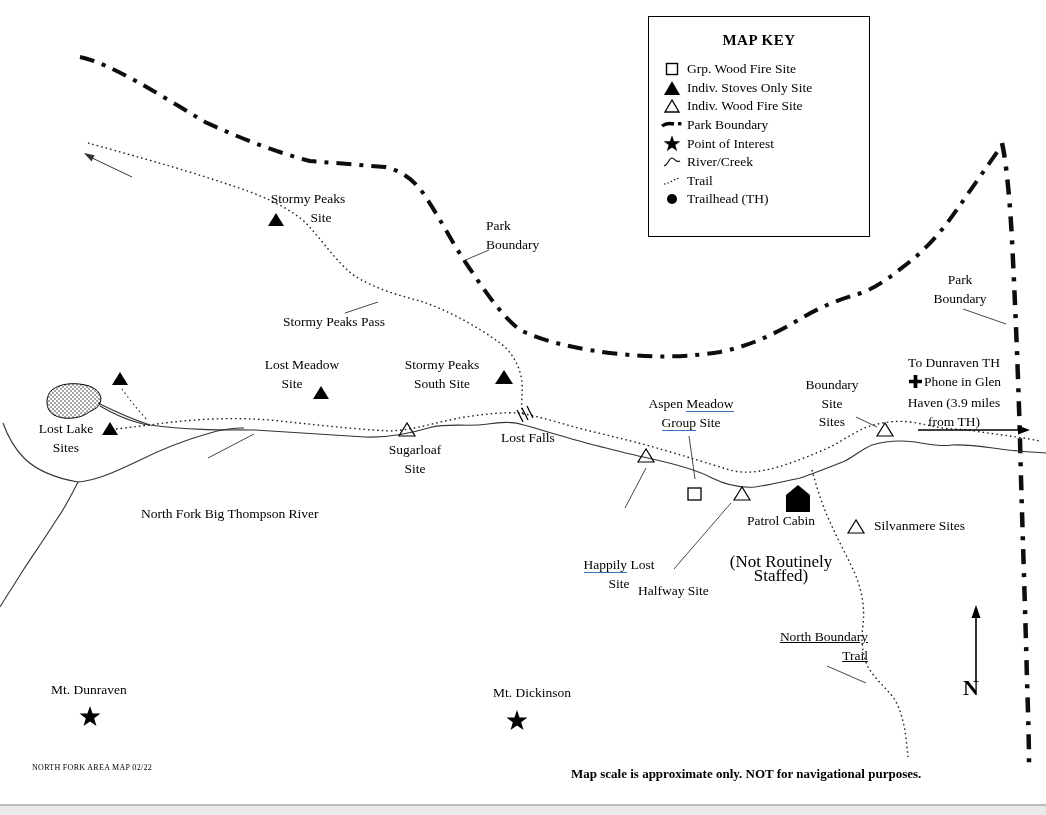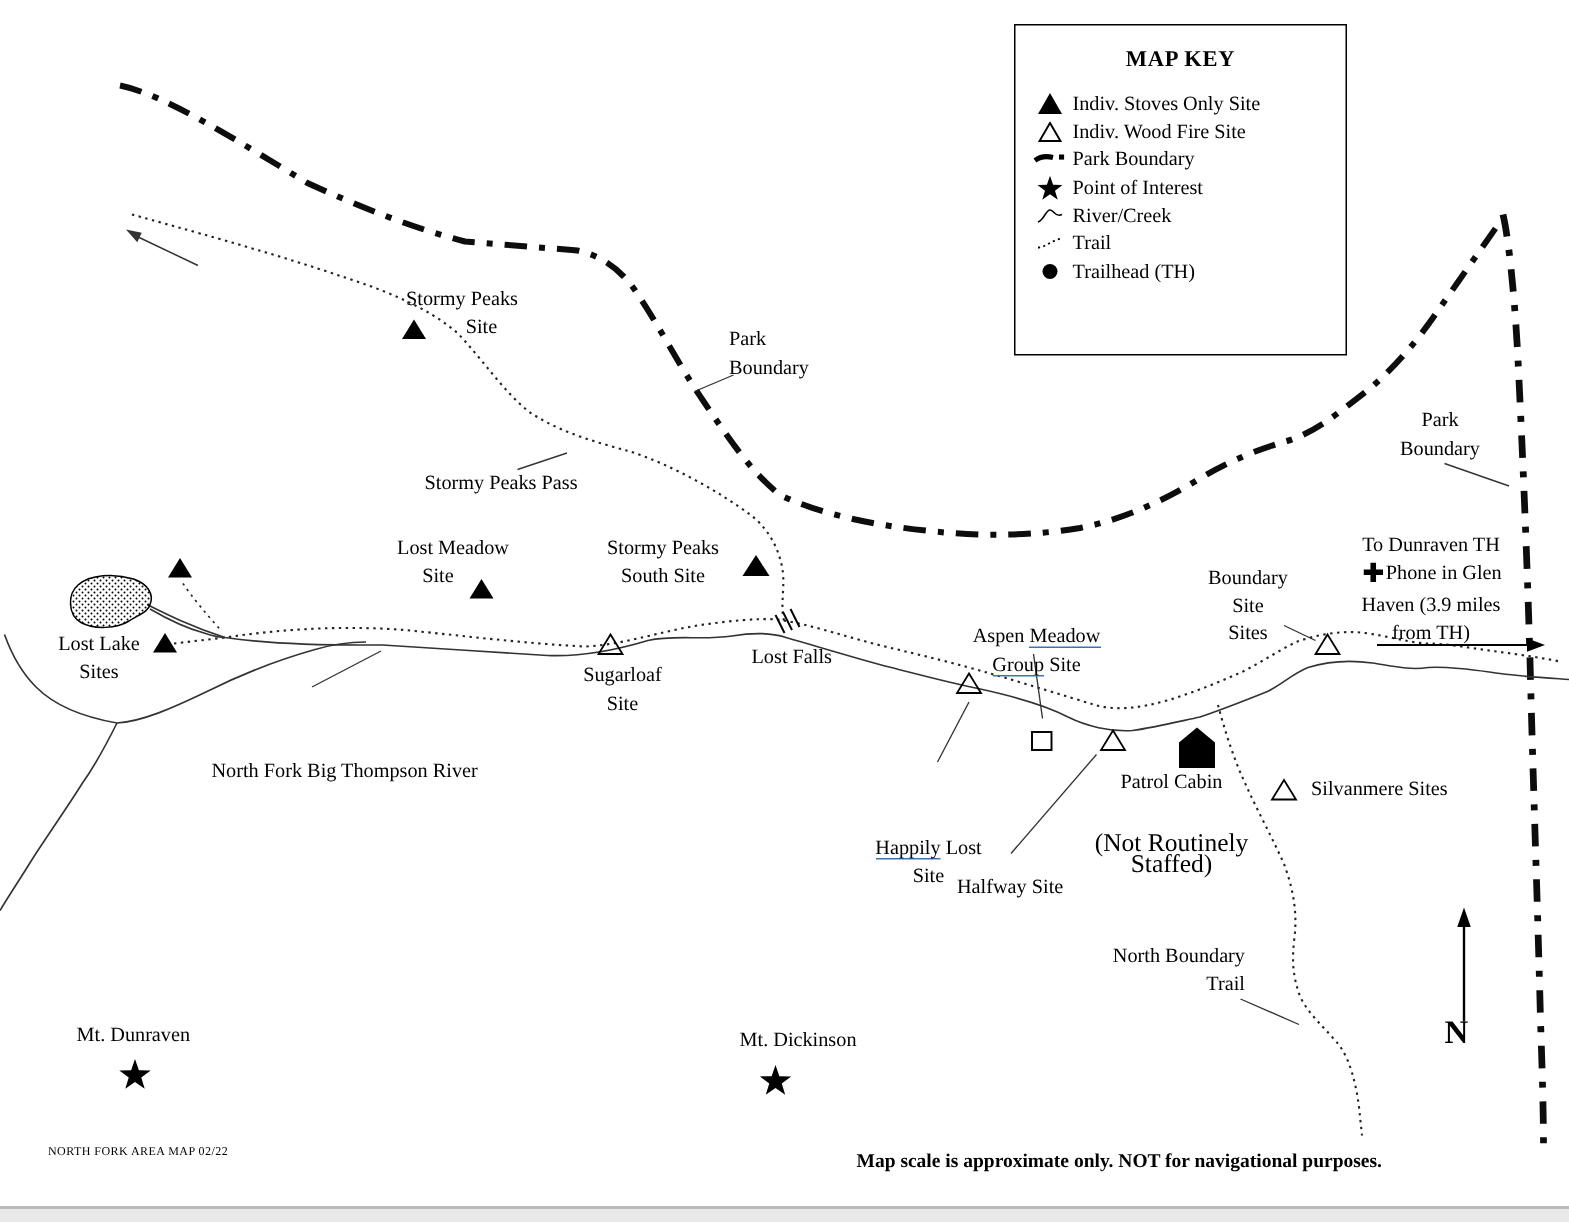--- a/index.html
+++ b/index.html
@@ -6,21 +6,21 @@
   #stage{position:relative;width:1046px;height:815px;background:#ffffff;overflow:hidden;
          font-family:"Liberation Serif","DejaVu Serif",serif;color:#000;}
   #linework{position:absolute;left:0;top:0;width:1046px;height:815px;}
   .lbl{position:absolute;font-size:13.5px;line-height:18.5px;white-space:nowrap;}
   .lbl.center{text-align:center;white-space:normal;}
   .lbl.right{text-align:right;}
   .u-blue{border-bottom:1.6px solid #3c72b8;padding-bottom:0px;}
   .italic-sub{font-size:17px;line-height:14px;margin-top:24px;}
   .inline-ico{display:inline-block;vertical-align:-2px;margin:0 2px;}
   
-  #mapkey{position:absolute;left:676px;top:16px;width:222px;height:221px;
+  #mapkey{position:absolute;left:648px;top:16px;width:222px;height:221px;
           border:1.6px solid #000;background:#fff;box-sizing:border-box;}
   #mapkey .kt{font-weight:bold;font-size:15px;text-align:center;margin-top:15px;letter-spacing:.5px;}
   #mapkey .rows{margin-top:11px;}
   #mapkey .krow{display:flex;align-items:center;height:18.6px;}
   #mapkey .kic{width:30px;display:flex;justify-content:center;align-items:center;flex:0 0 30px;margin-left:8px;}
   #mapkey .ktx{font-size:13.5px;}
   
   #footer-left{position:absolute;left:32px;top:763px;font-size:8px;letter-spacing:.3px;}
   #footer-right{position:absolute;left:571px;top:766px;font-size:13px;font-weight:bold;
                 font-family:"Liberation Serif","DejaVu Serif",serif;}
@@ -110,20 +110,28 @@
 
     <path transform="translate(90,717)" d="M0,-11 L2.59,-3.56 L10.46,-3.40 L4.18,1.36 L6.47,8.90 L0,4.4 L-6.47,8.90 L-4.18,1.36 L-10.46,-3.40 L-2.59,-3.56 Z" fill="#000"></path>
     <path transform="translate(517,721)" d="M0,-11 L2.59,-3.56 L10.46,-3.40 L4.18,1.36 L6.47,8.90 L0,4.4 L-6.47,8.90 L-4.18,1.36 L-10.46,-3.40 L-2.59,-3.56 Z" fill="#000"></path>
   </svg>
 
   <div id="mapkey">
     <div class="kt">MAP KEY</div>
     <div class="rows">
       <div class="krow">
         <span class="kic">
+          <svg width="14" height="14" viewBox="0 0 14 14">
+              <rect x="1.5" y="1.5" width="11" height="11" fill="none" stroke="#000" stroke-width="1.4"></rect>
+            </svg>
+        </span>
+        <span class="ktx">Grp. Wood Fire Site</span>
+      </div>
+      <div class="krow">
+        <span class="kic">
           <svg width="16" height="14" viewBox="0 0 16 14">
               <polygon points="8,0 0,14 16,14" fill="#000"></polygon>
             </svg>
         </span>
         <span class="ktx">Indiv. Stoves Only Site</span>
       </div>
       <div class="krow">
         <span class="kic">
           <svg width="16" height="14" viewBox="0 0 16 14">
               <polygon points="8,1 1,13 15,13" fill="none" stroke="#000" stroke-width="1.3"></polygon>
@@ -205,21 +213,21 @@
 
   <div class="lbl center" style="left:379px;top:441px;width:72px;">
     <div>Sugarloaf</div>
     <div>Site</div>
   </div>
 
   <div class="lbl" style="left:501px;top:429px;">Lost Falls</div>
 
   <div class="lbl" style="left:141px;top:469px;margin-top:36px;">North Fork Big Thompson River</div>
 
-  <div class="lbl center" style="left:630px;top:395px;width:122px;margin-top:20px;">
+  <div class="lbl center" style="left:630px;top:395px;width:122px;">
     <div><span>Aspen</span>&nbsp;<span class="u-blue">Meadow</span></div>
     <div><span class="u-blue">Group</span>&nbsp;<span>Site</span></div>
   </div>
 
   <div class="lbl center" style="left:563px;top:514px;width:112px;margin-top:42px;">
     <div><span class="u-blue">Happily</span>&nbsp;<span>Lost</span></div>
     <div>Site</div>
   </div>
 
   <div class="lbl" style="left:638px;top:582px;">Halfway Site</div>
@@ -244,21 +252,21 @@
           </svg></span><span>Phone in Glen</span></div>
     <div>Haven (3.9 miles</div>
     <div>from TH)</div>
   </div>
 
   <div class="lbl center" style="left:925px;top:271px;width:70px;">
     <div>Park</div>
     <div>Boundary</div>
   </div>
 
-  <div class="lbl right" style="left:720px;top:628px;width:110px;">
+  <div class="lbl right" style="left:758px;top:628px;width:110px;text-decoration:underline;">
     <div>North Boundary</div>
     <div>Trail</div>
   </div>
 
   <div class="lbl" style="left:51px;top:681px;">Mt. Dunraven</div>
 
   <div class="lbl" style="left:479px;top:684px;margin-left:14px;">Mt. Dickinson</div>
 
   <div class="lbl nletter" style="left:963px;top:679px;">N</div>
 

